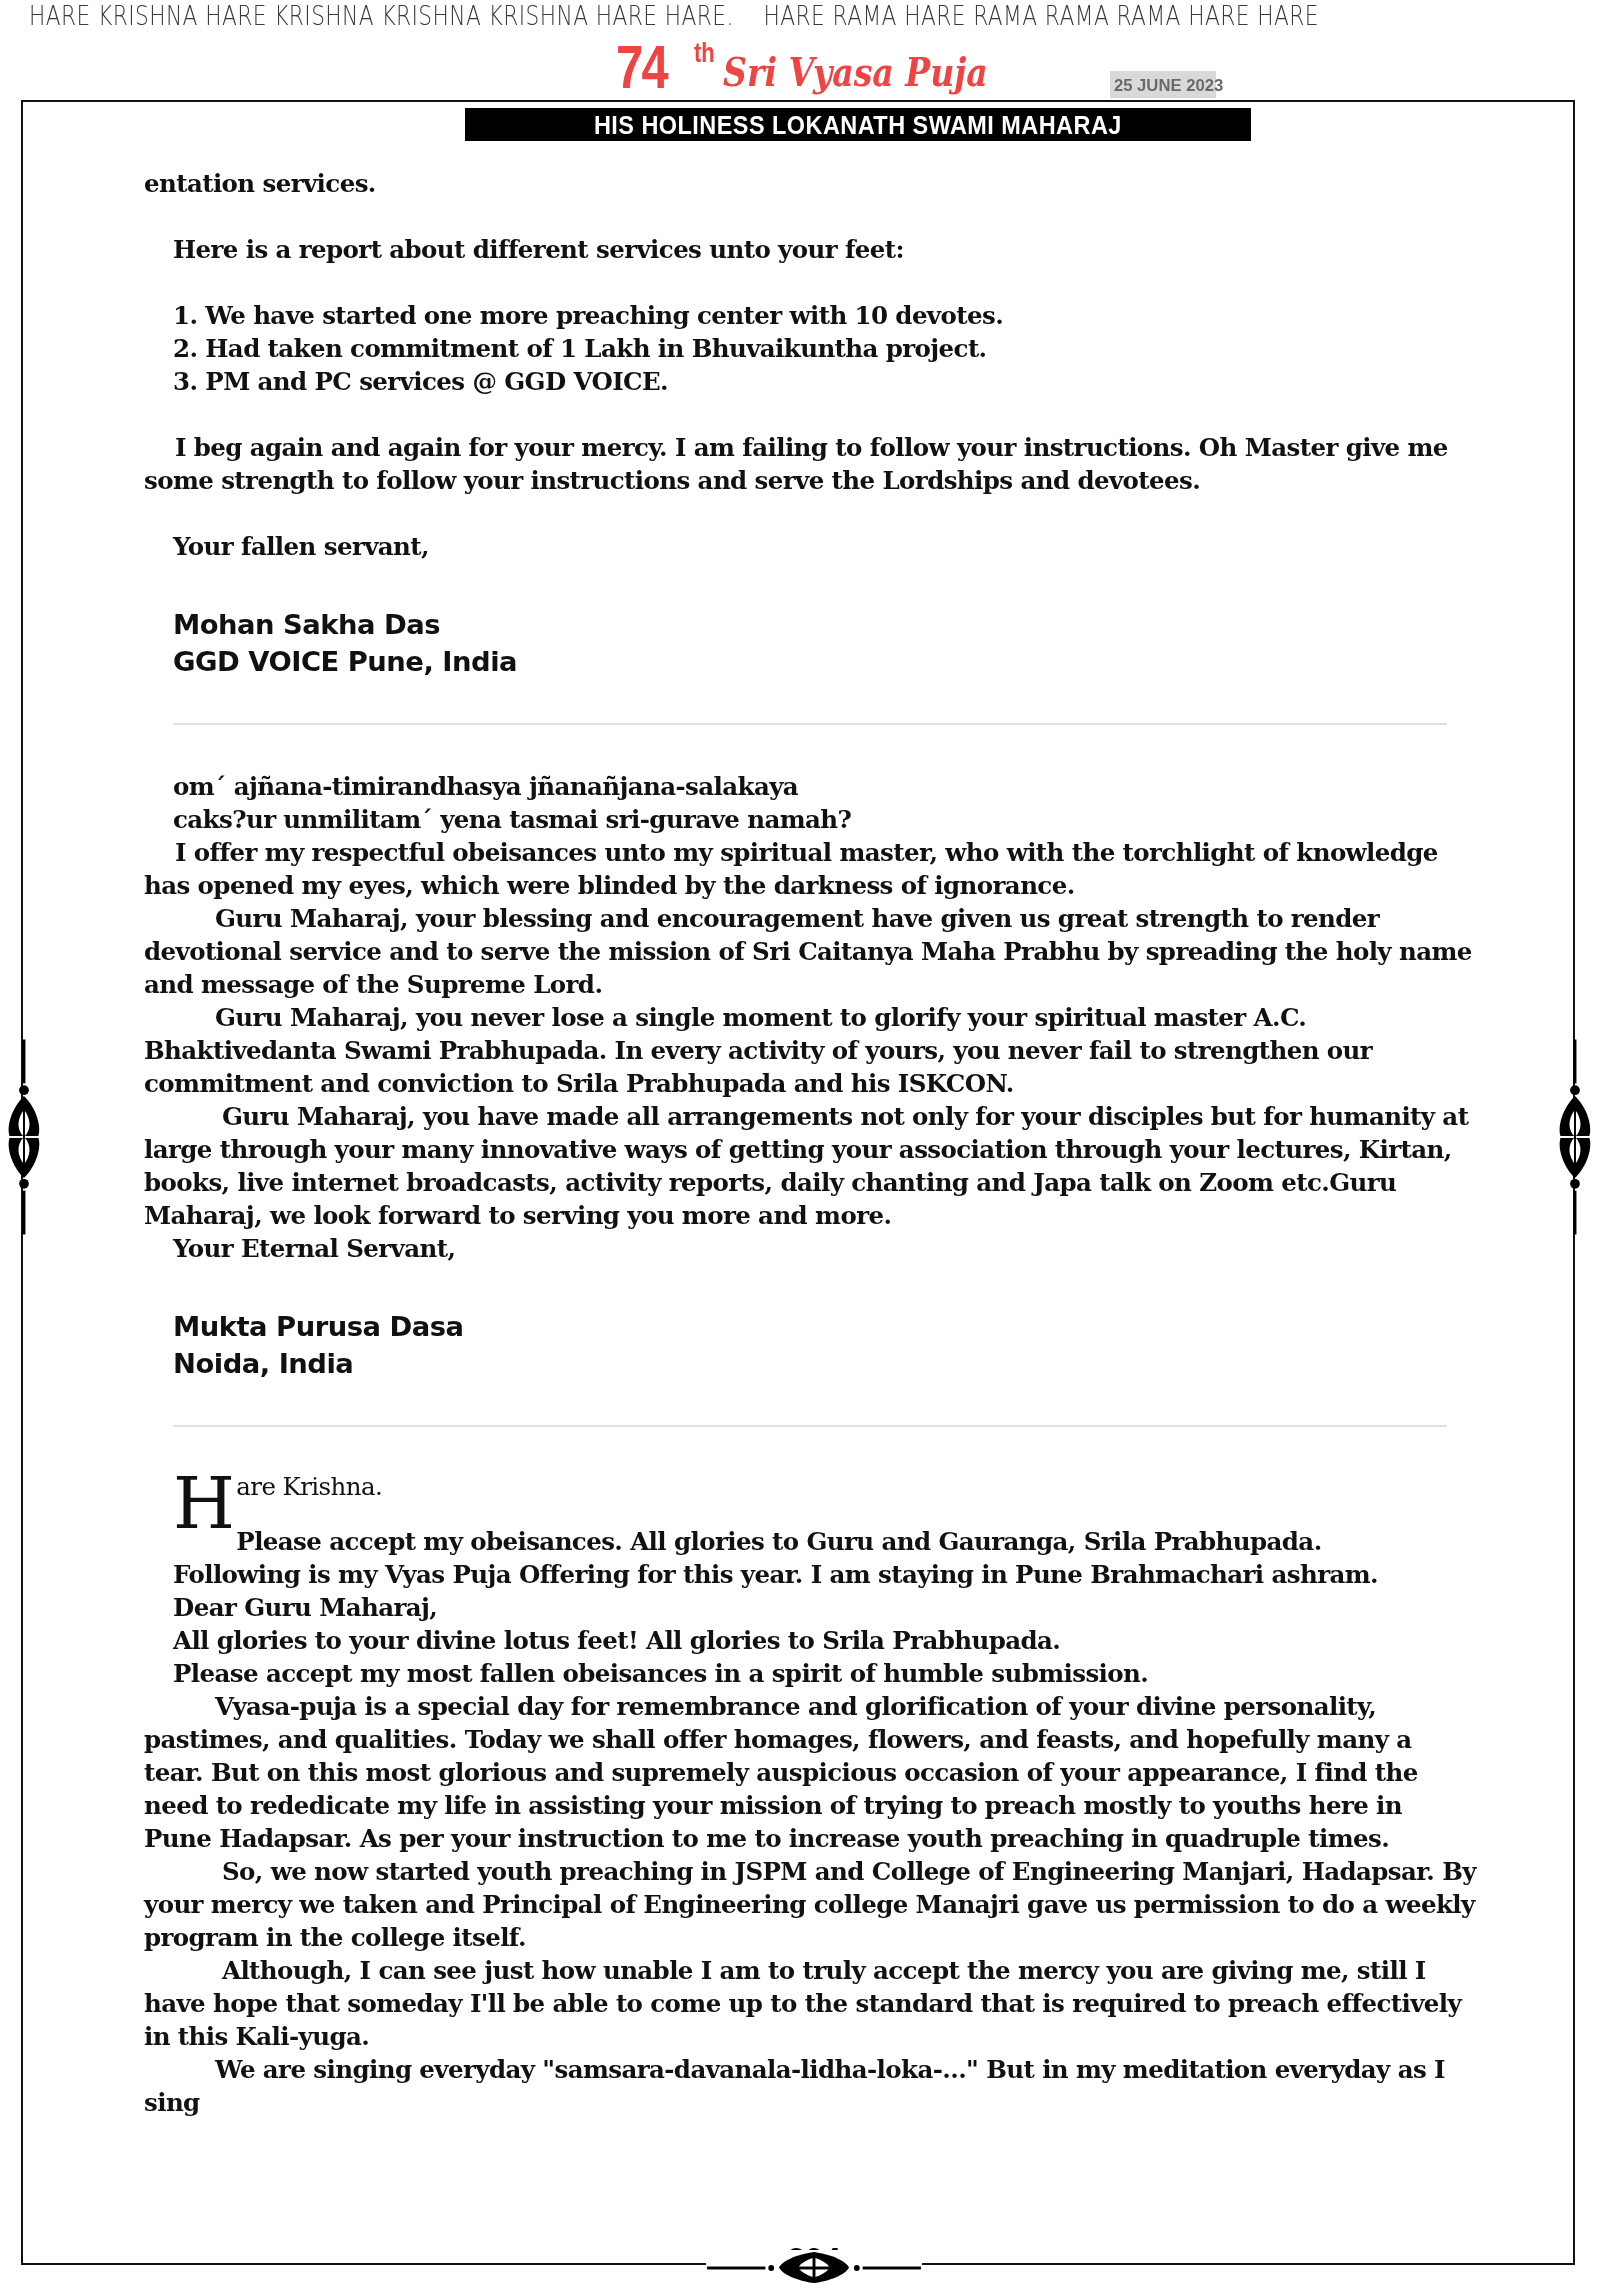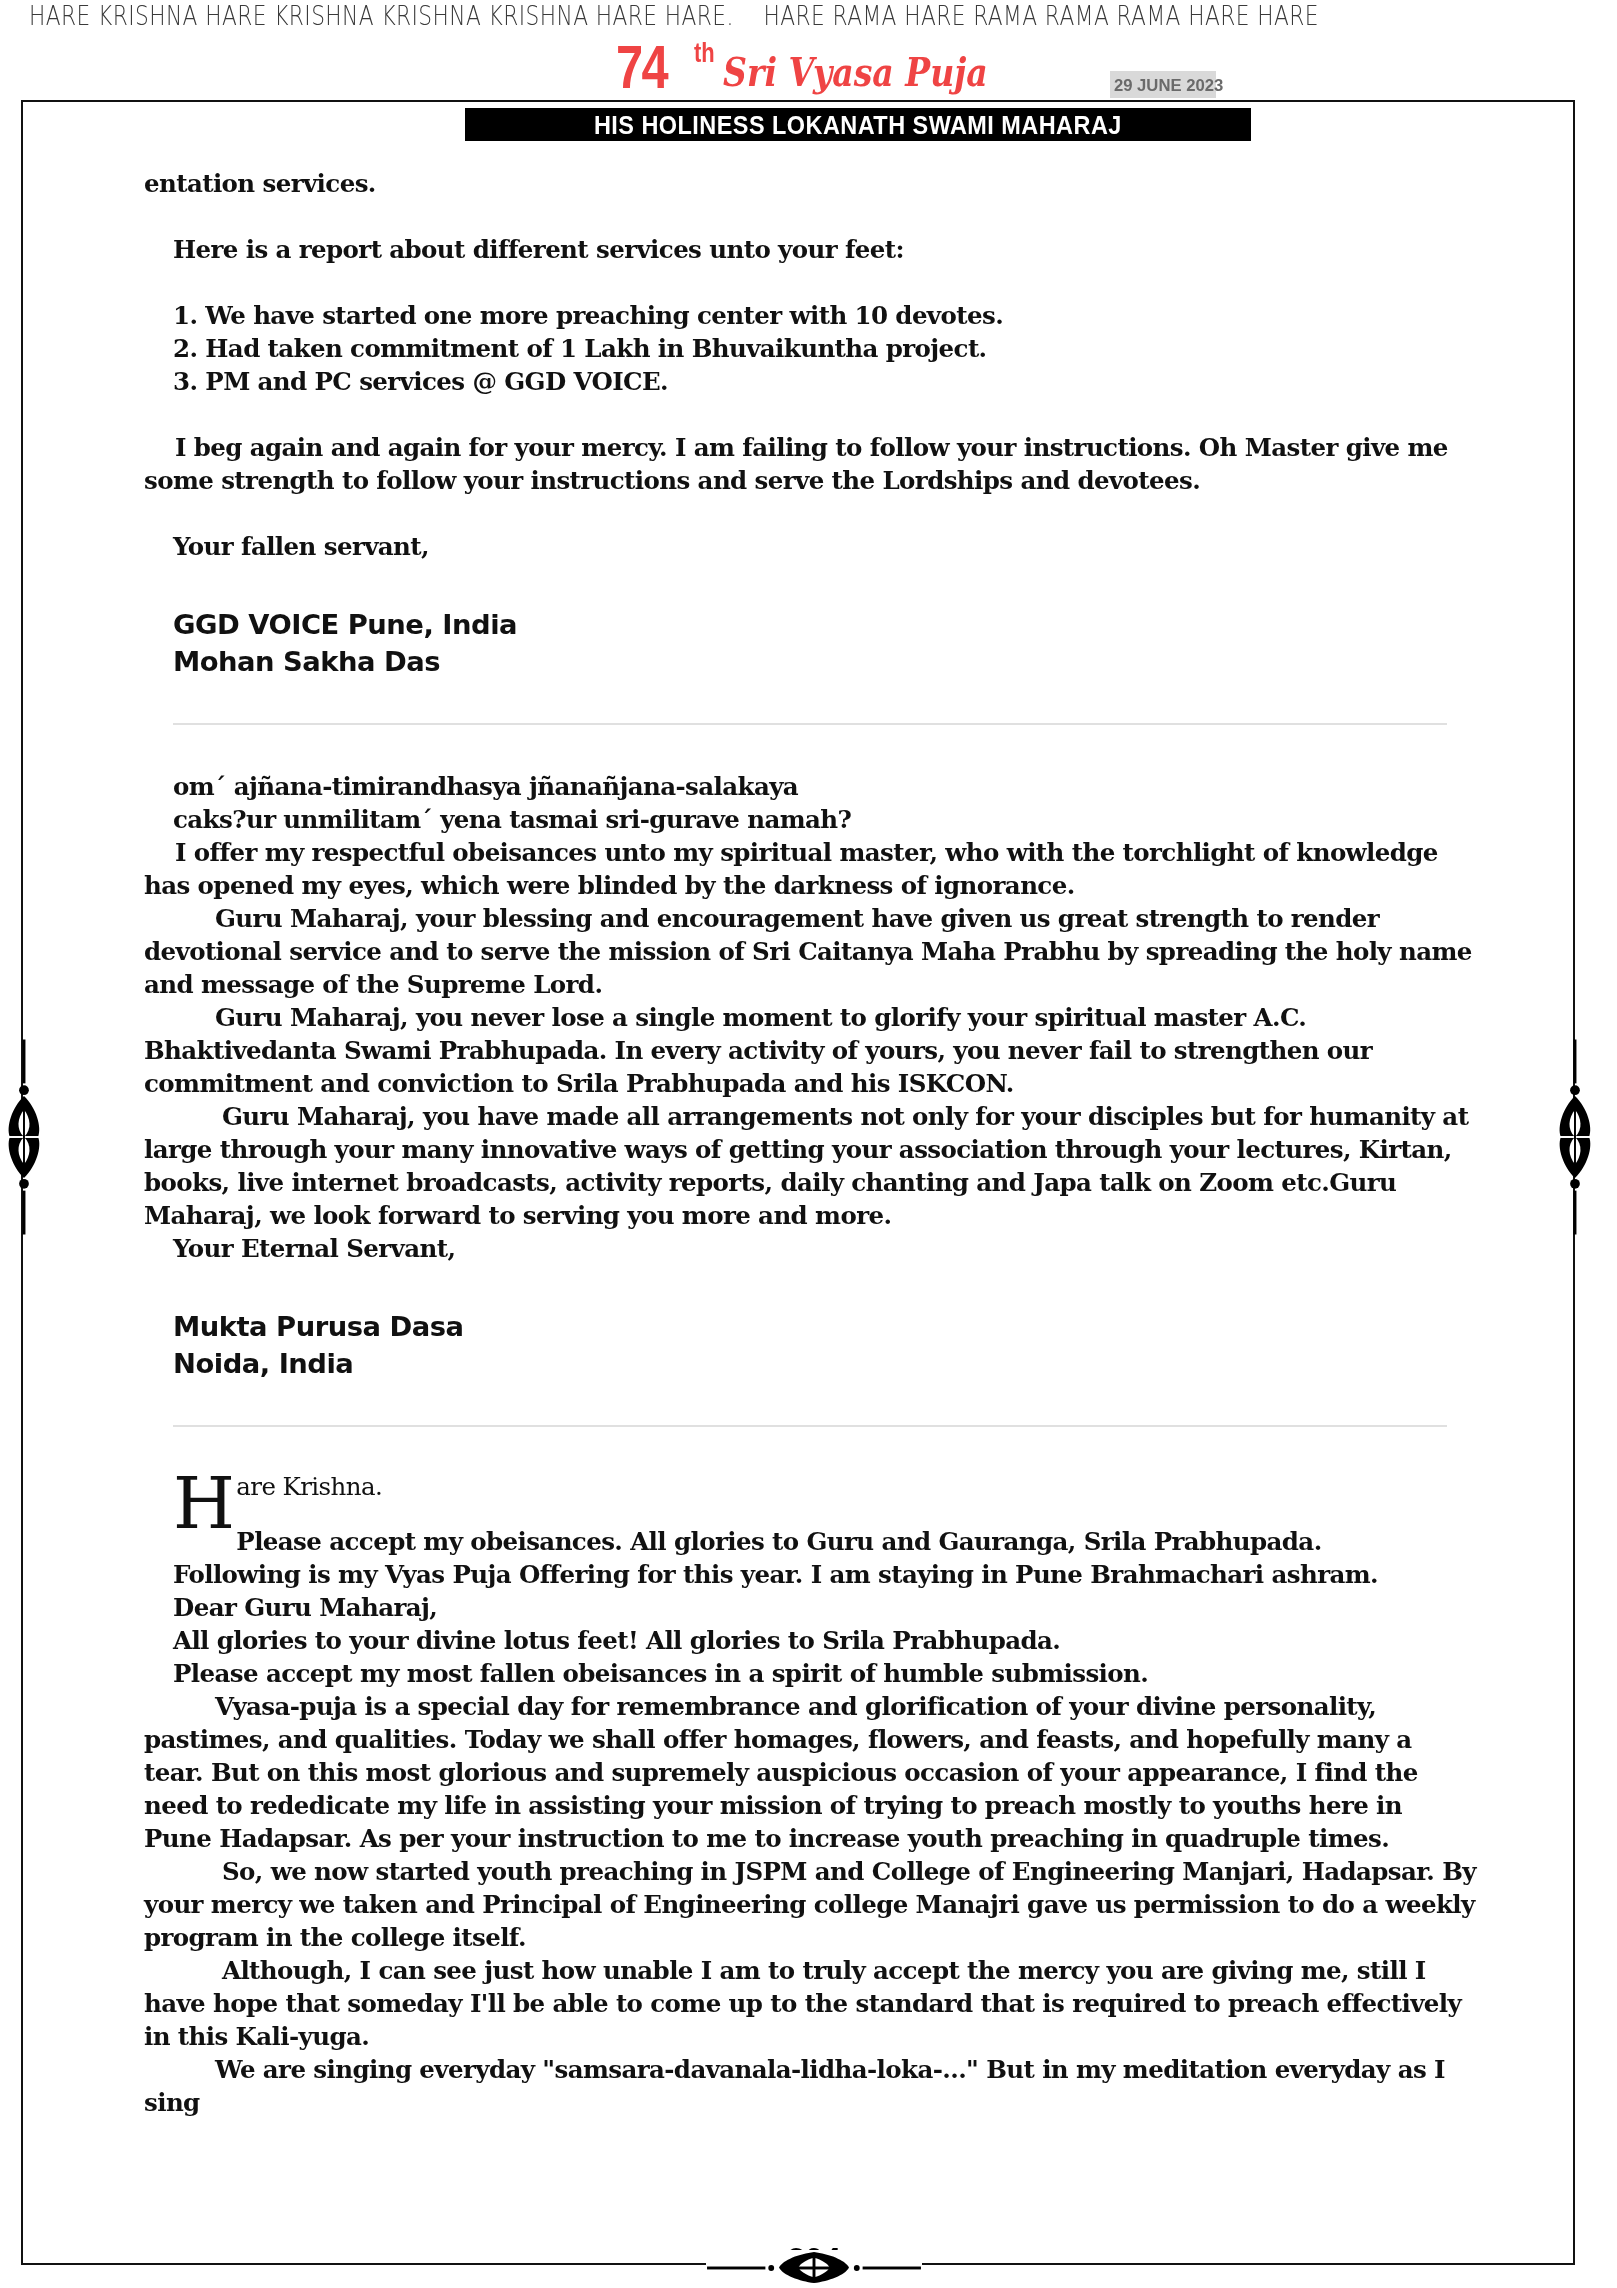--- a/index.html
+++ b/index.html
@@ -46,21 +46,21 @@
 <body>
 
 <div class="mantra">
   <span>HARE KRISHNA HARE KRISHNA KRISHNA KRISHNA HARE HARE.</span>
   <span>HARE RAMA HARE RAMA RAMA RAMA HARE HARE</span>
 </div>
 
 <div class="title">
   <span class="num">74</span><span class="sup">th</span><span class="name">Sri Vyasa Puja</span>
 </div>
-<div class="date-badge">29 JUNE 2023</div>
+<div class="date-badge">25 JUNE 2023</div>
 
 <div class="frame"></div>
 
 <div class="banner">
   <span>HIS HOLINESS LOKANATH SWAMI MAHARAJ</span>
 </div>
 
 <svg class="ornament-side" style="left:3.9px; top:1039px;" viewBox="0 0 40 200">
   <rect x="19" y="0" width="3" height="45" fill="#000"></rect>
   <rect x="19" y="155" width="3" height="45" fill="#000"></rect>
@@ -91,22 +91,22 @@
   <p class="ind1">Here is a report about different services unto your feet:</p>
   <div class="gap"></div>
   <p class="ind-list">1. We have started one more preaching center with 10 devotes.</p>
   <p class="ind-list">2. Had taken commitment of  1 Lakh in Bhuvaikuntha project.</p>
   <p class="ind-list">3. PM and PC services @ GGD VOICE.</p>
   <div class="gap"></div>
   <p class="pi1">I beg again and again for your mercy. I am failing to follow your instructions. Oh Master give me some strength to follow your instructions and serve the Lordships and devotees.</p>
   <div class="gap"></div>
   <p class="ind1">Your fallen servant,</p>
   <div class="gap" style="height:43px"></div>
+  <p class="sig">Mohan Sakha Das</p>
   <p class="sig">GGD VOICE Pune, India</p>
-  <p class="sig">Mohan Sakha Das</p>
   <div style="height:43px"></div>
   <div class="divider"></div>
   <div style="height:45px"></div>
 
   <p class="ind1">om´ ajñana-timirandhasya jñanañjana-salakaya</p>
   <p class="ind1">caks?ur unmilitam´ yena tasmai sri-gurave namah?</p>
   <p class="pi1">I offer my respectful obeisances unto my spiritual master, who with the torchlight of  knowledge has opened my eyes, which were blinded by the darkness of  ignorance.</p>
   <p class="pi2">Guru Maharaj, your blessing and encouragement have given us great strength to render devotional service and to serve the mission of  Sri Caitanya Maha Prabhu by spreading the holy name and message of  the Supreme Lord.</p>
   <p class="pi2">Guru Maharaj, you never lose a single moment to glorify your spiritual master A.C. Bhaktivedanta Swami Prabhupada. In every activity of  yours, you never fail to strengthen our commitment and conviction to Srila Prabhupada and his ISKCON.</p>
   <p class="pi3">Guru Maharaj, you have made all arrangements not only for your disciples but for humanity at large through your many innovative ways of  getting your association through your lectures, Kirtan, books, live internet broadcasts, activity reports, daily chanting and Japa talk on Zoom etc.Guru Maharaj, we look forward to serving you more and more.</p>

